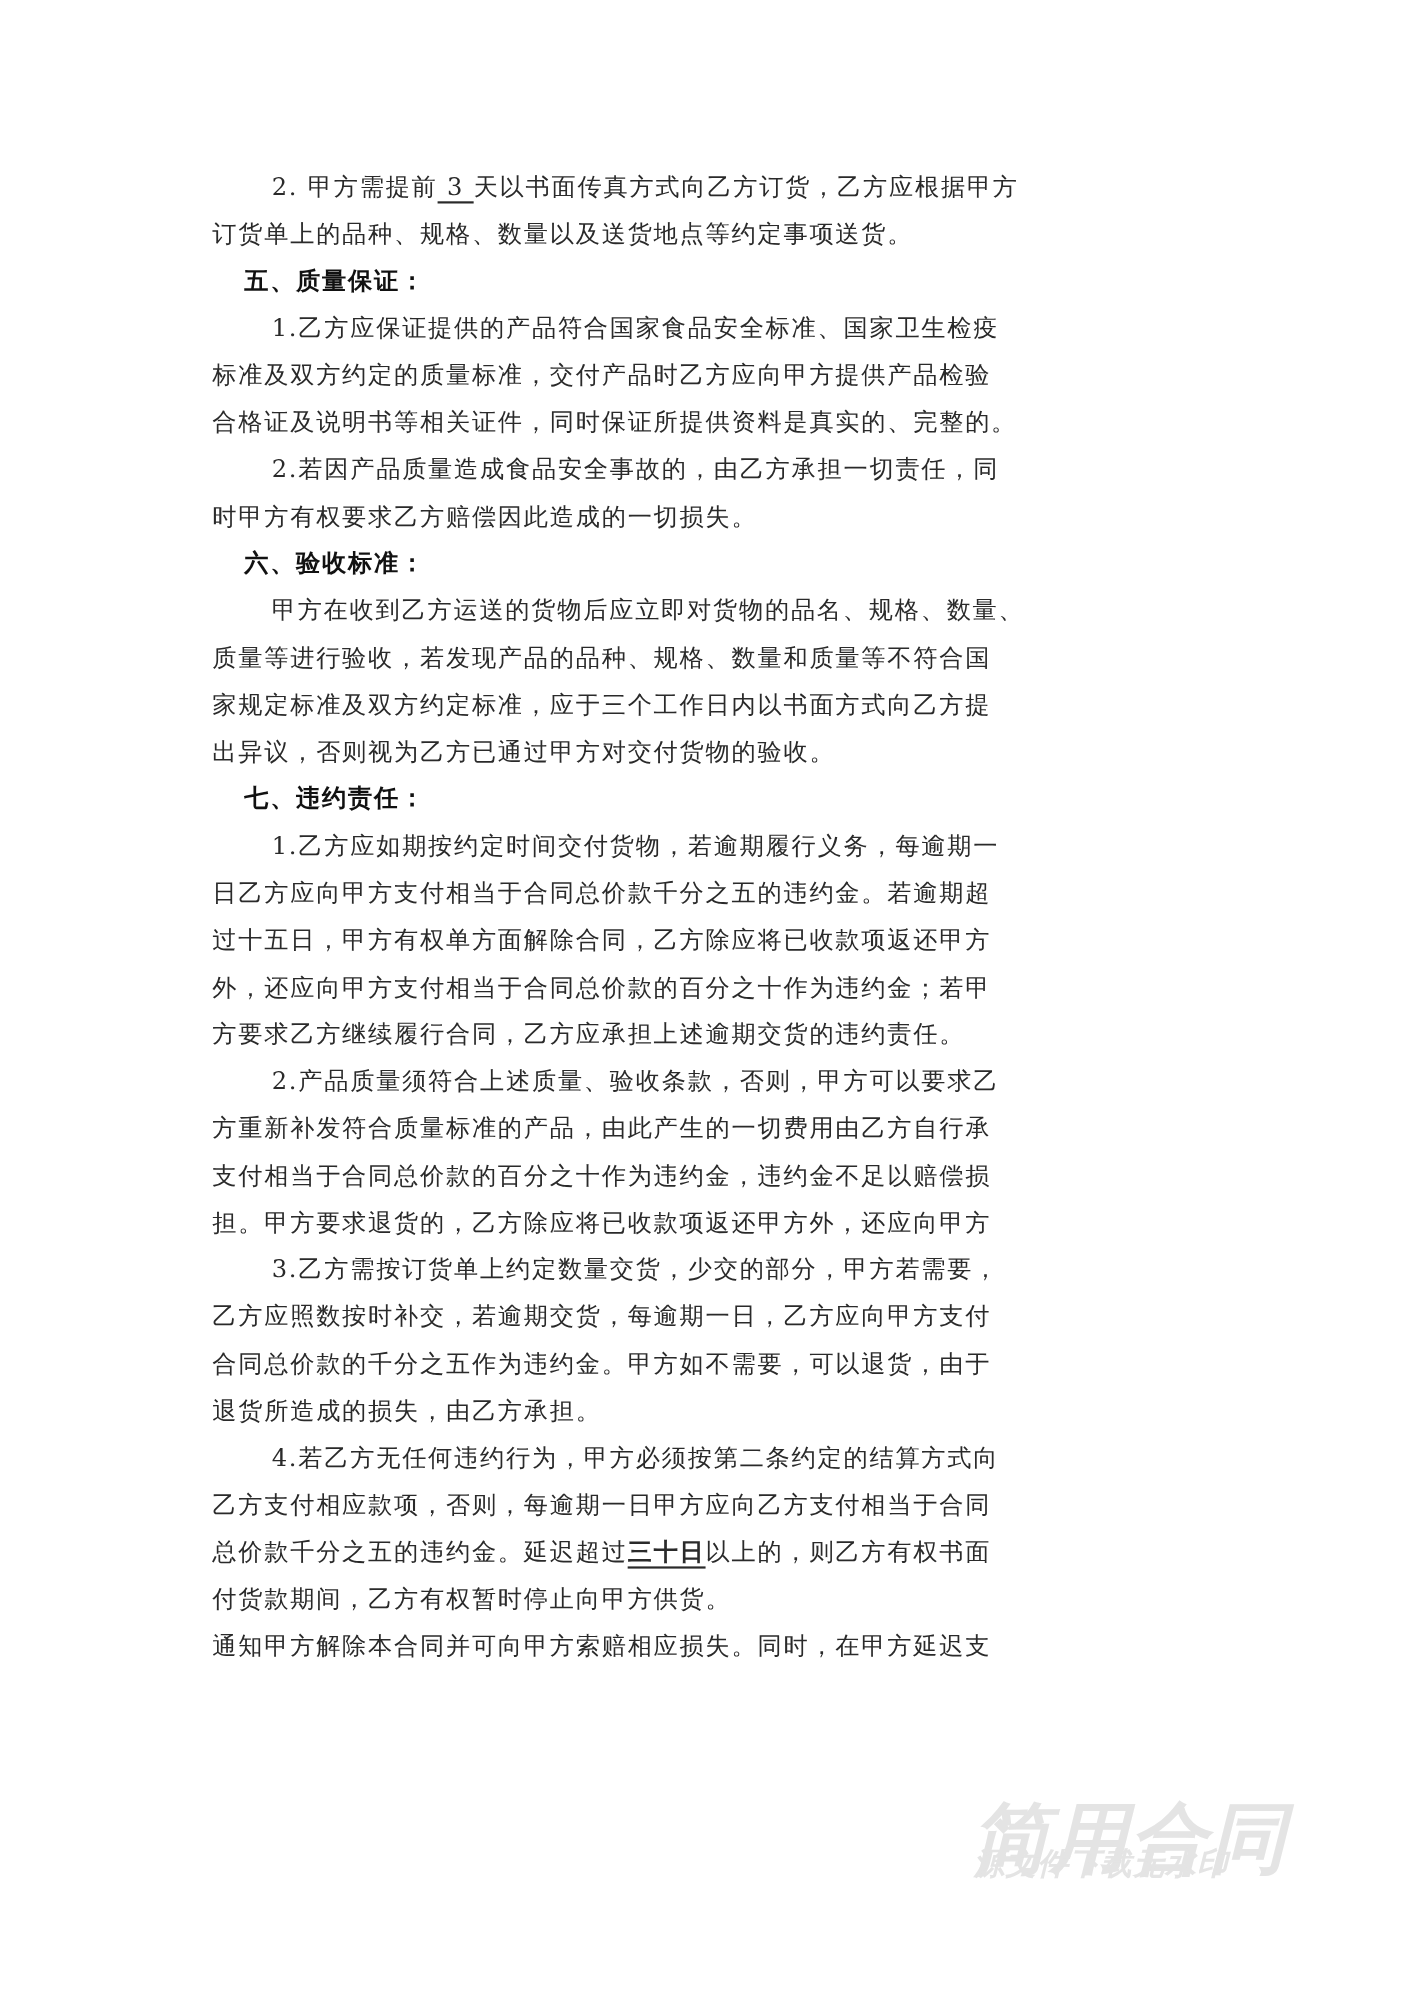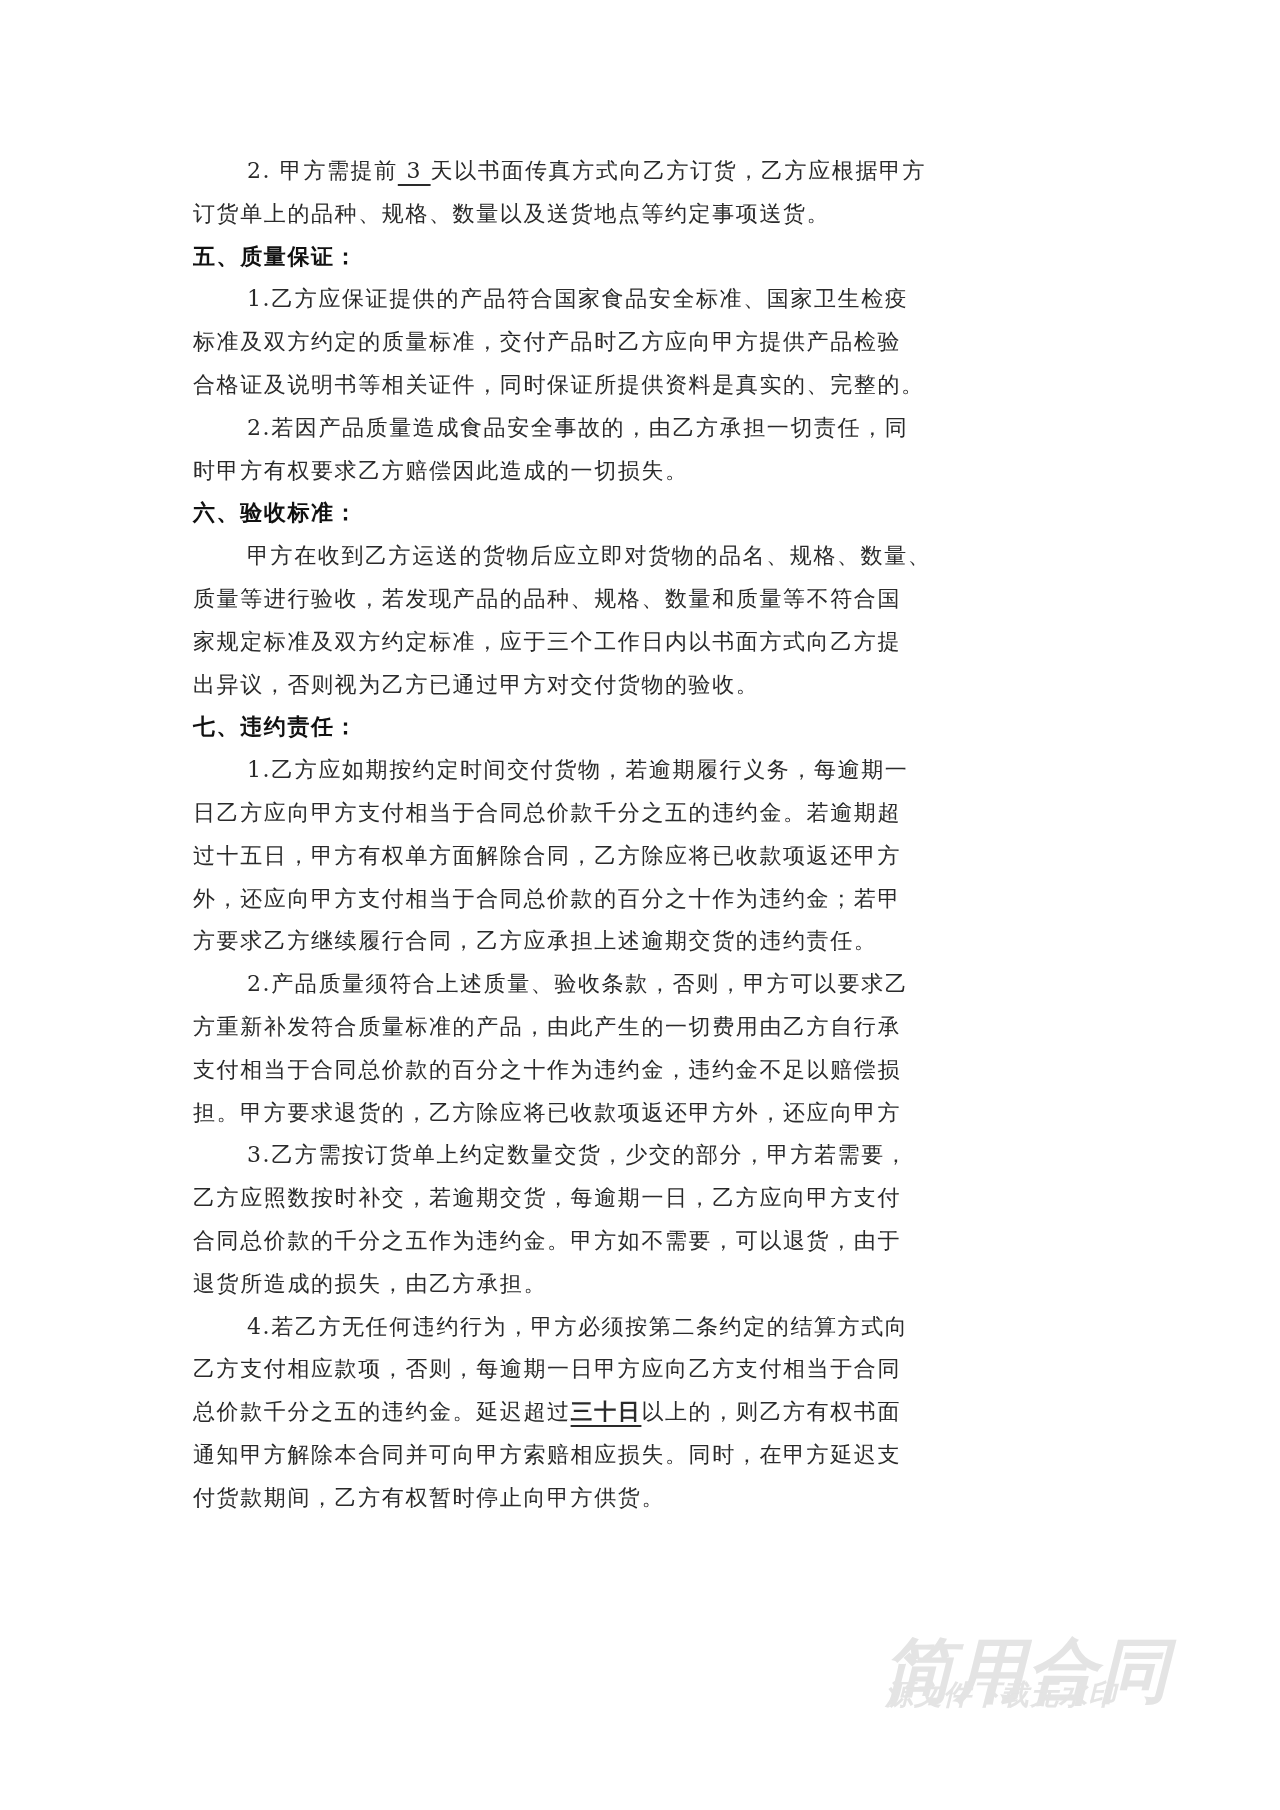--- a/index.html
+++ b/index.html
@@ -7,21 +7,21 @@
   .page {
     position: absolute; left: 193px; top: 150px; width: 900px;
     font-family: "DejaVu Serif", "Liberation Serif", serif;
     color: #2a2a2a;
     font-size: 22px;
     line-height: 42.8px;
     letter-spacing: 1.6px;
   }
   .line { white-space: nowrap; height: 42.8px; }
   .indent { padding-left: 54px; }
-  .heading { font-family: "DejaVu Sans", "Liberation Sans", sans-serif; font-weight: bold; color: #111; }
+  .heading { font-family: "DejaVu Sans", "Liberation Sans", sans-serif; font-weight: bold; color: #111; margin-left: 29px; }
   .ul { text-decoration: underline; text-underline-offset: 6px; }
   .ul-bold { font-weight: bold; font-family: "DejaVu Sans", sans-serif; text-decoration: underline; text-underline-offset: 6px; }
   .wm {
     position: absolute; color: #e4e4e4;
     font-family: "DejaVu Sans", "Liberation Sans", sans-serif;
     font-weight: bold; font-style: italic; white-space: nowrap;
   }
   .wm-main { left: 883px; top: 1625px; font-size: 70px; letter-spacing: 2px; }
   .wm-sub { left: 885px; top: 1676px; font-size: 28px; letter-spacing: 1px; }
 </style>
@@ -52,18 +52,18 @@
   <div class="line">方重新补发符合质量标准的产品，由此产生的一切费用由乙方自行承</div>
   <div class="line">支付相当于合同总价款的百分之十作为违约金，违约金不足以赔偿损</div>
   <div class="line">担。甲方要求退货的，乙方除应将已收款项返还甲方外，还应向甲方</div>
   <div class="line indent">3.乙方需按订货单上约定数量交货，少交的部分，甲方若需要，</div>
   <div class="line">乙方应照数按时补交，若逾期交货，每逾期一日，乙方应向甲方支付</div>
   <div class="line">合同总价款的千分之五作为违约金。甲方如不需要，可以退货，由于</div>
   <div class="line">退货所造成的损失，由乙方承担。</div>
   <div class="line indent">4.若乙方无任何违约行为，甲方必须按第二条约定的结算方式向</div>
   <div class="line">乙方支付相应款项，否则，每逾期一日甲方应向乙方支付相当于合同</div>
   <div class="line"><span>总价款千分之五的违约金。延迟超过</span><span class="ul-bold">三十日</span><span>以上的，则乙方有权书面</span></div>
+  <div class="line">付货款期间，乙方有权暂时停止向甲方供货。</div>
   <div class="line">通知甲方解除本合同并可向甲方索赔相应损失。同时，在甲方延迟支</div>
-  <div class="line">付货款期间，乙方有权暂时停止向甲方供货。</div>
 </div>
 
 <div class="wm wm-main">简用合同</div>
 <div class="wm wm-sub">源文件下载无水印</div>
 
 </body></html>

